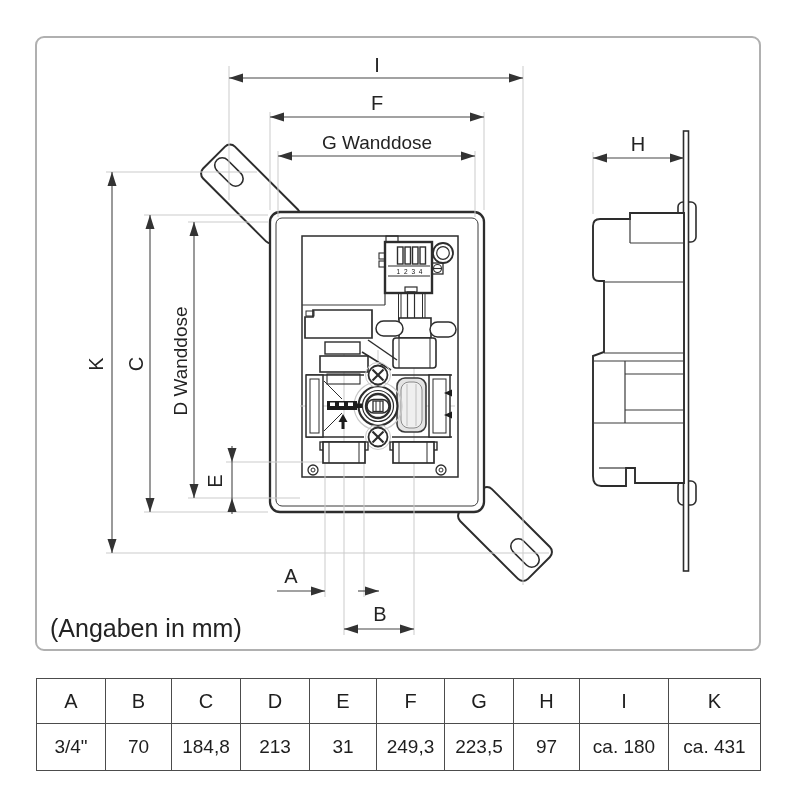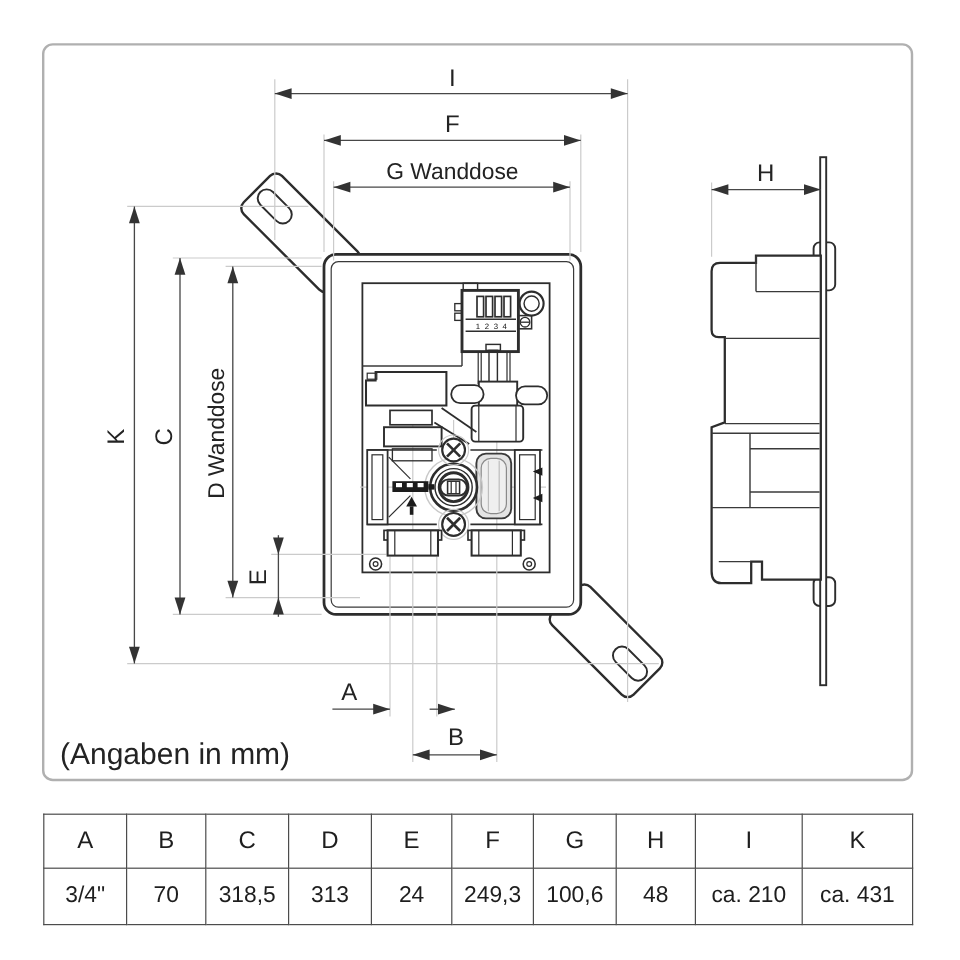--- a/index.html
+++ b/index.html
@@ -305,24 +305,24 @@
     <th>E</th>
     <th>F</th>
     <th>G</th>
     <th>H</th>
     <th>I</th>
     <th>K</th>
   </tr>
   <tr>
     <td>3/4"</td>
     <td>70</td>
-    <td>318,5</td>
-    <td>313</td>
-    <td>24</td>
+    <td>184,8</td>
+    <td>213</td>
+    <td>31</td>
     <td>249,3</td>
-    <td>100,6</td>
-    <td>48</td>
-    <td>ca. 210</td>
+    <td>223,5</td>
+    <td>97</td>
+    <td>ca. 180</td>
     <td>ca. 431</td>
   </tr>
 </tbody>
     </table>
 </div>
 
 </body></html>

